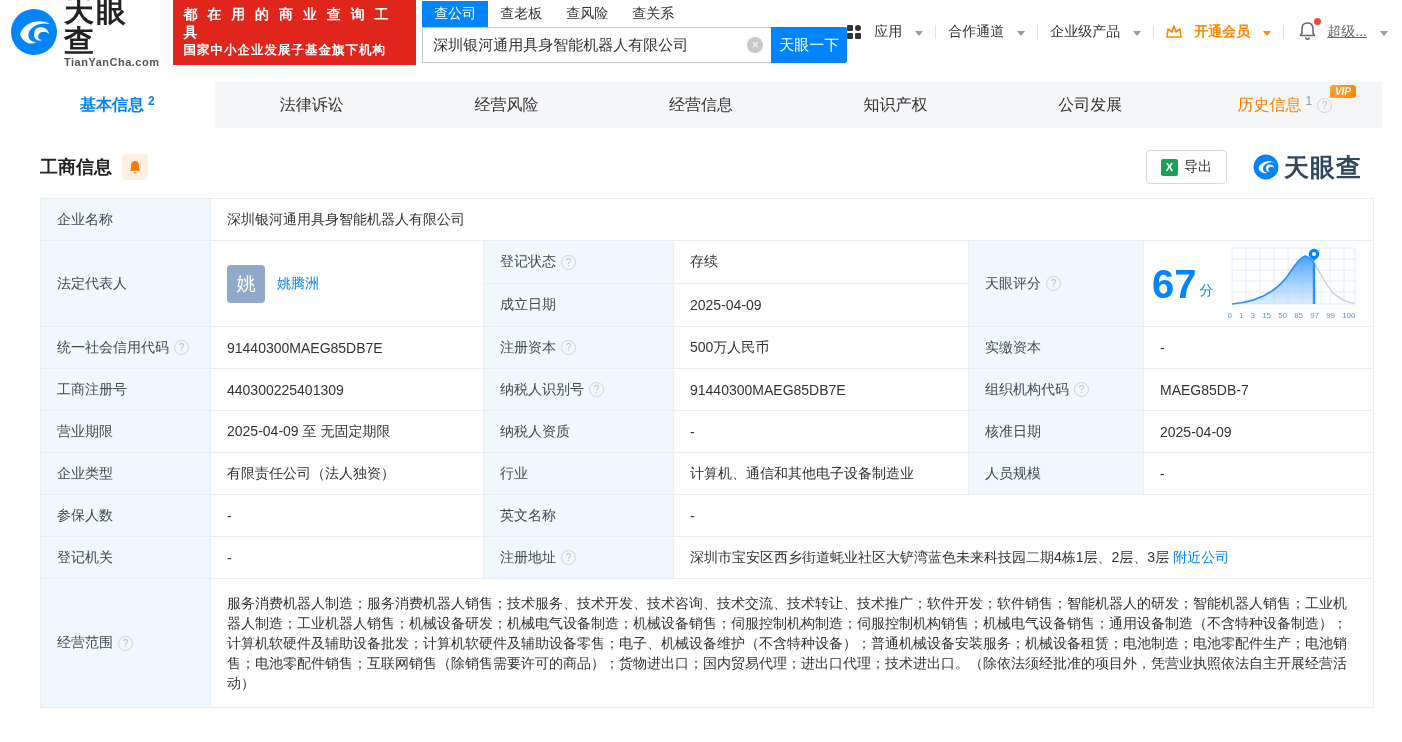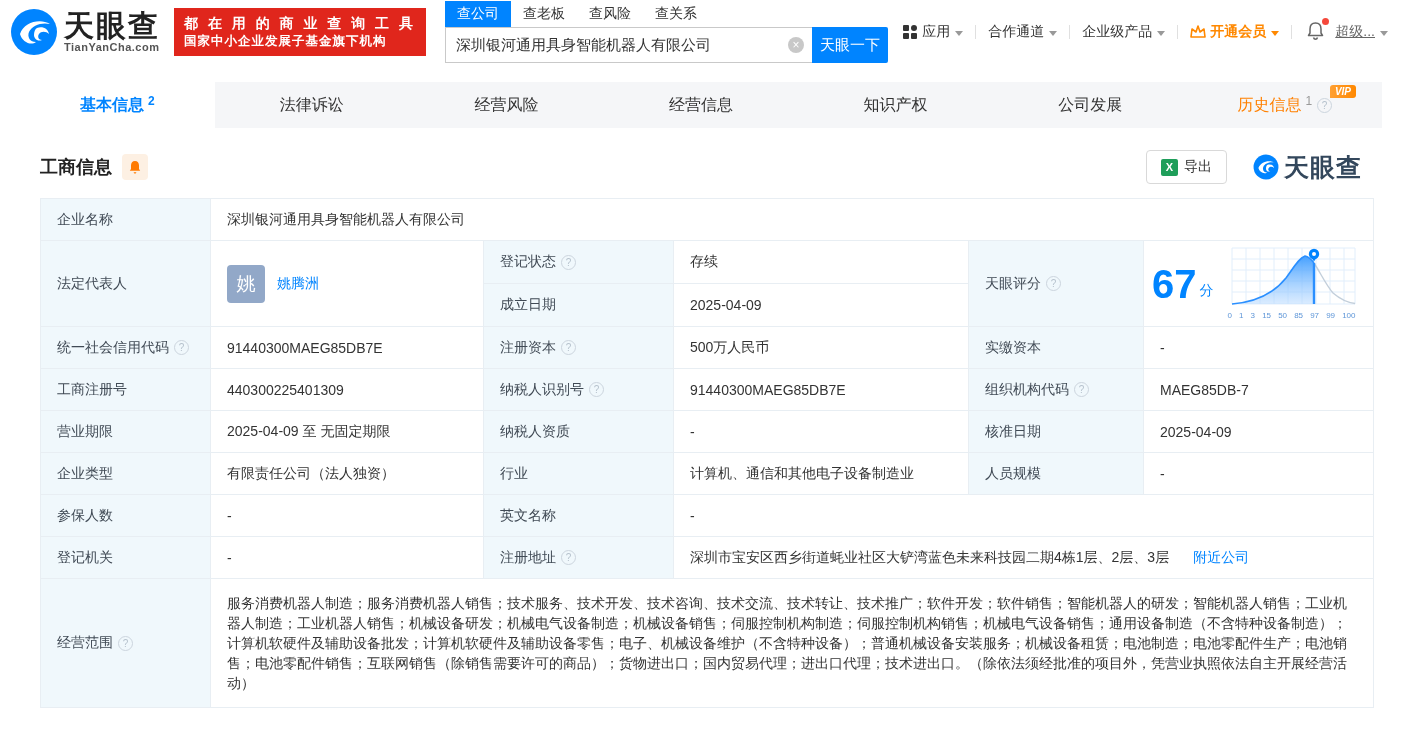--- a/index.html
+++ b/index.html
@@ -10,34 +10,34 @@
   .header { height:64px; display:flex; align-items:center; padding:0 14px 0 10px; position:relative; }
   .logo { display:flex; align-items:center; cursor:pointer; }
   .logo-icon { width:48px; height:48px; flex:0 0 48px; }
   .logo-txt { margin-left:6px; }
   .logo-cn { font-size:30px; font-weight:bold; color:#222; letter-spacing:2px; line-height:30px;}
   .logo-en { font-size:11px; color:#555; font-weight:bold; letter-spacing:.5px; }
   .slogan { margin-left:14px; background:#e0261c; color:#fff; padding:6px 10px; line-height:18px; }
   .slogan .l1 { font-size:14px; font-weight:bold; letter-spacing:3px; }
   .slogan .l2 { font-size:12.5px; font-weight:bold; letter-spacing:1px; }
 
-  .search-wrap { margin-left:19px; width:443px; }
+  .search-wrap { margin-left:6px; width:443px; }
   .search-tabs { display:flex; height:26px; align-items:flex-end; }
   .search-tab { font-size:14px; color:#333; padding:4px 12px; cursor:pointer; }
   .search-tab.active { background:#0084ff; color:#fff; }
   .search-bar { display:flex; height:36px; }
   .search-input-box { flex:1; border:1px solid #c9c9c9; border-right:none; display:flex; align-items:center; padding:0 8px 0 10px; }
   .search-input { border:none; outline:none; flex:1; font-size:15px; color:#333; font-family:inherit; }
   .clear-icon { width:16px; height:16px; border-radius:50%; background:#c8c8c8; color:#fff; font-size:12px;
     display:flex; align-items:center; justify-content:center; cursor:pointer; line-height:1; }
   .search-btn { width:76px; background:#0084ff; color:#fff; font-size:15px; border:none; cursor:pointer;
     font-family:inherit; border-radius:0 2px 2px 0; }
 
   .top-nav { margin-left:auto; display:flex; align-items:center; font-size:14px; color:#333; }
-  .tn-item { display:flex; align-items:center; cursor:pointer; white-space:nowrap; }
+  .tn-item { display:flex; align-items:center; cursor:pointer; white-space:nowrap;gap:8px; }
   .tn-sep { width:1px; height:14px; background:#e0e0e0; margin:0 12px; }
   .caret { width:0; height:0; border-left:4px solid transparent; border-right:4px solid transparent;
     border-top:5px solid #999; margin-left:5px; margin-top:2px; }
   .caret.orange { border-top-color:#ff8800; }
   .grid-icon { width:14px; height:14px; display:grid; grid-template-columns:6px 6px; grid-template-rows:6px 6px; gap:2px; margin-right:5px;}
   .grid-icon i { background:#333; border-radius:1px; }
   .grid-icon i:nth-child(2){ border-radius:50%; }
   .vip-link { color:#ff8800; font-weight:bold; }
   .bell-wrap { position:relative; margin:0 10px 0 2px; cursor:pointer; }
   .red-dot { position:absolute; top:-3px; right:-4px; width:7px; height:7px; background:#f5483b; border-radius:50%; }
@@ -79,21 +79,21 @@
   .link { color:#0084ff; cursor:pointer; text-decoration:none; }
   .rep-cell { display:flex; align-items:center; }
   .avatar { width:38px; height:38px; background:#92a8c8; border-radius:4px; color:#fff; font-size:19px;
     display:flex; align-items:center; justify-content:center; margin-right:12px; flex:0 0 38px; cursor:pointer; }
   .score-cell { display:flex; align-items:center; }
   .score-num { font-size:40px; font-weight:bold; color:#0084ff; line-height:1; }
   .score-unit { font-size:14px; color:#0084ff; margin:14px 0 0 3px; }
   .score-chart { margin-left:14px; width:128px; }
   .tick-row { display:flex; justify-content:space-between; font-size:8px; color:#5e96d8; margin-top:1px; }
   .scope-text { line-height:20px; color:#333; }
-  .addr-cell .link { margin-left:24px; }
+  .addr-cell .link { margin-left:4px; }
 </style>
 </head>
 <body>
 
 <div class="header">
   <div class="logo">
     <svg class="logo-icon" viewBox="0 0 48 48">
       <circle cx="24" cy="24" r="23" fill="#0084ff"></circle>
       <path d="M10 26 C14 14 30 10 40 16 C32 14 22 17 19 24 C17 29 20 34 26 34 C21 38 12 34 10 26 Z" fill="#fff"></path>
       <path d="M27 20 C33 18 38 21 39 26 C36 23 31 23 29 26 C27 29 29 32 32 32 C27 34 24 30 24 27 C24 24 25 21 27 20 Z" fill="#fff"></path>

